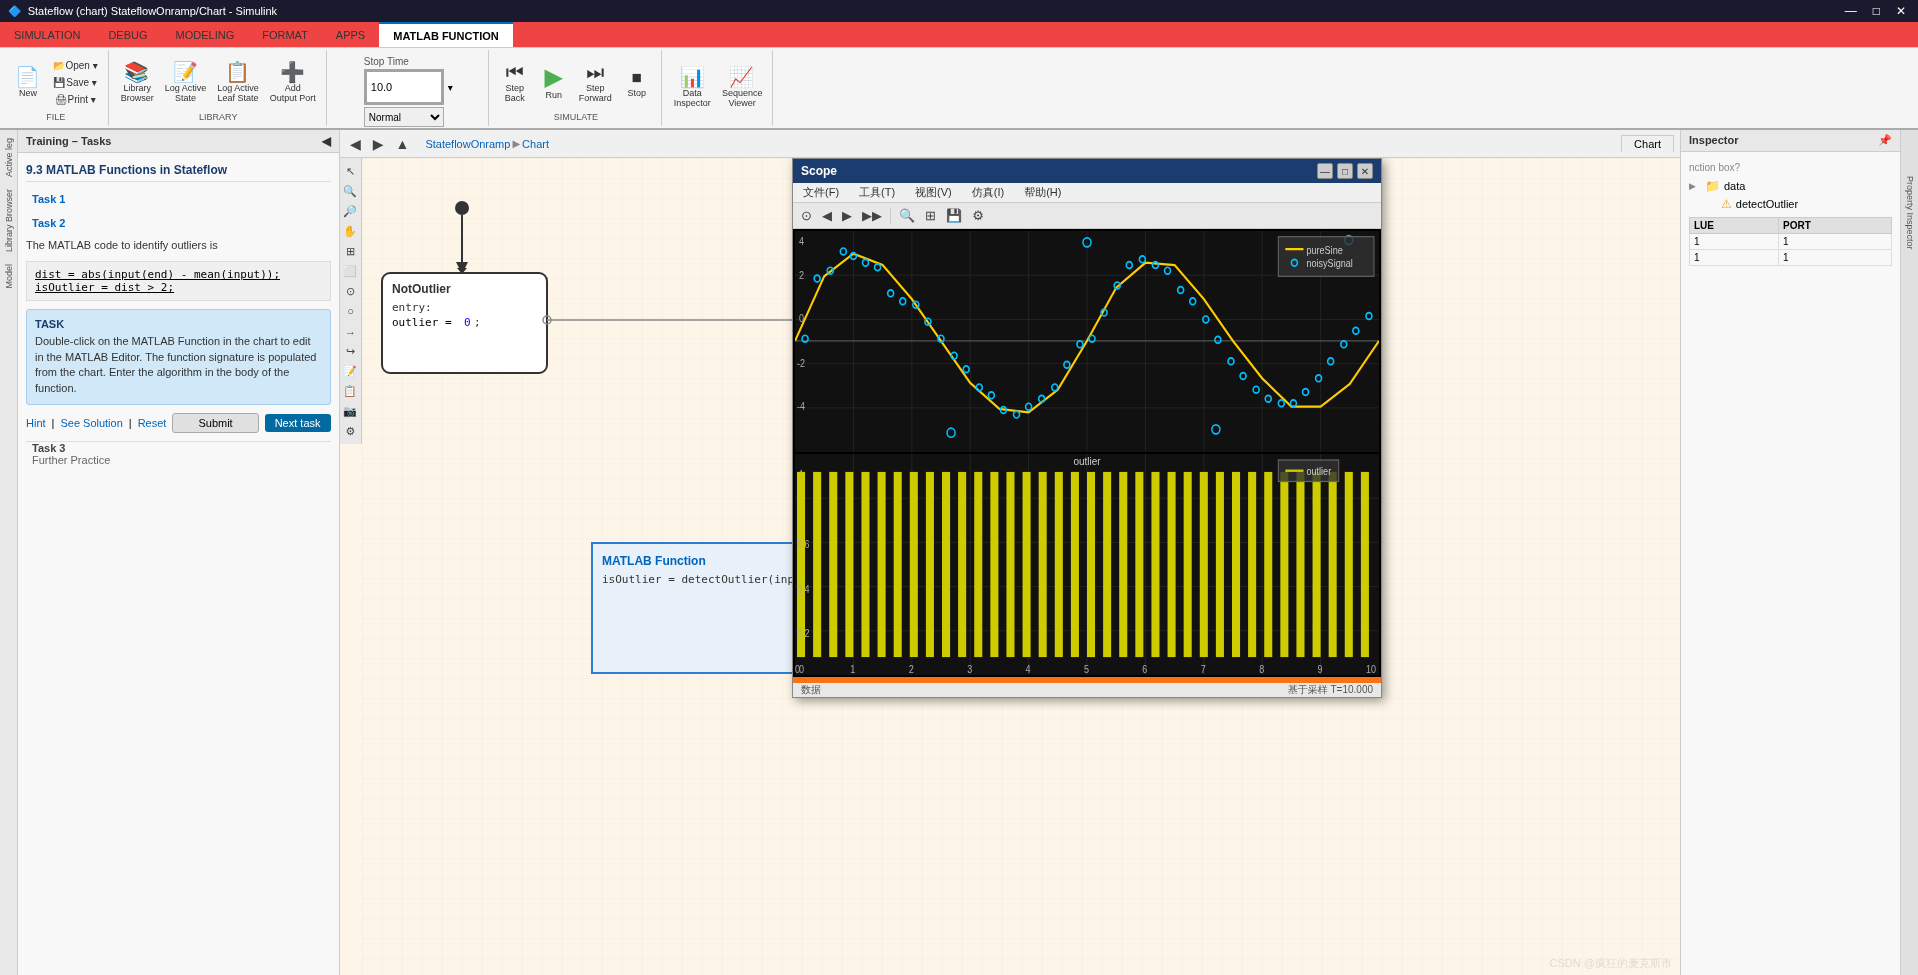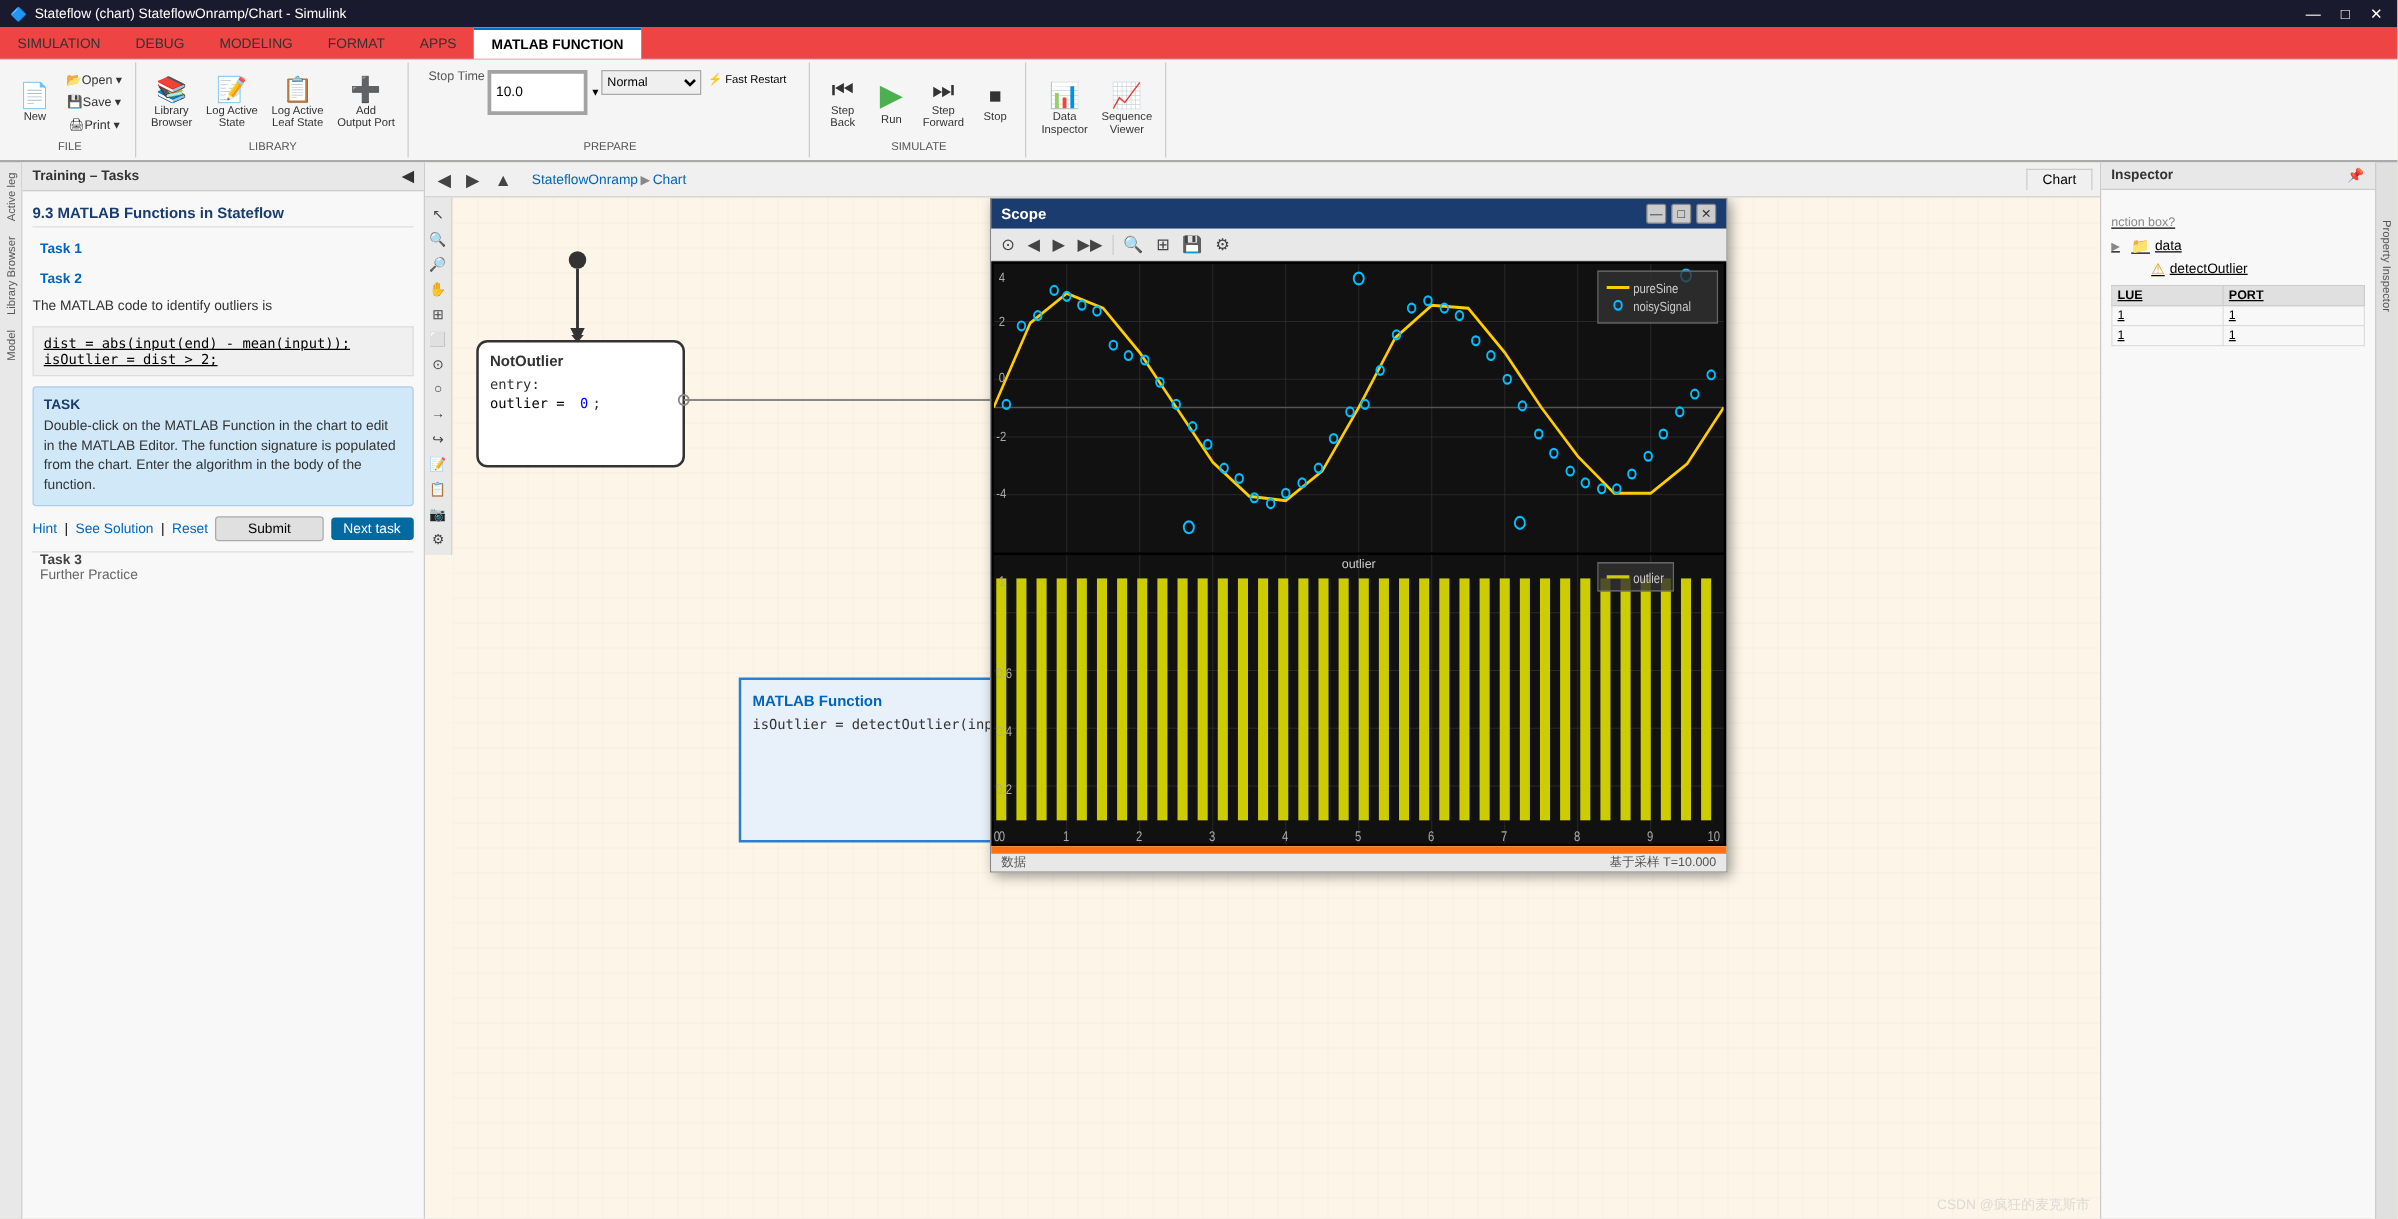--- a/index.html
+++ b/index.html
@@ -87,21 +87,21 @@
       font-size: 9px;
       color: #333;
       min-width: 36px;
     }
     .ribbon-btn .icon { font-size: 20px; line-height: 1; }
     .ribbon-btn .label { font-size: 9px; margin-top: 1px; text-align: center; }
 
     
     .stop-time-area {
       display: flex;
-      flex-direction: row;
+      flex-direction: column;
       align-items: flex-start;
       padding: 4px 8px;
       gap: 2px;
     }
     .stop-time-label { font-size: 10px; color: #555; }
     .stop-time-input {
       width: 80px;
       height: 36px;
       border: 3px solid #a3a3a3;
       padding: 1px 4px;
@@ -358,25 +358,24 @@
       background: #e8e8e8;
       border-bottom: 1px solid #ccc;
       padding: 4px 8px;
       font-size: 11px;
       font-weight: 600;
       color: #333;
       display: flex;
       justify-content: space-between;
     }
     .right-panel-content {
-      padding: 21px 8px;
+      padding: 10px 8px;
       flex: 1;
       overflow-y: auto;
       font-size: 11px;
-      text-decoration: underline;
     }
 
     
     .inspector-tree {
       font-size: 11px;
     }
     .inspector-tree-item {
       display: flex;
       align-items: center;
       gap: 4px;
@@ -807,20 +806,27 @@
 
         
         <div class="scope-window" style="left: 430px; top: 0px;">
           <div class="scope-titlebar">
             <span>Scope</span>
             <div class="scope-titlebar-btns">
               <button class="scope-titlebar-btn">—</button>
               <button class="scope-titlebar-btn">□</button>
               <button class="scope-titlebar-btn">✕</button>
             </div>
+          </div>
+          <div class="scope-menubar">
+            <span class="scope-menu-item">文件(F)</span>
+            <span class="scope-menu-item">工具(T)</span>
+            <span class="scope-menu-item">视图(V)</span>
+            <span class="scope-menu-item">仿真(I)</span>
+            <span class="scope-menu-item">帮助(H)</span>
           </div>
           <div class="scope-toolbar">
             <button class="scope-toolbar-btn">⊙</button>
             <button class="scope-toolbar-btn">◀</button>
             <button class="scope-toolbar-btn">▶</button>
             <button class="scope-toolbar-btn">▶▶</button>
             <span style="width:1px;background:#ccc;height:16px;margin:0 2px;"></span>
             <button class="scope-toolbar-btn">🔍</button>
             <button class="scope-toolbar-btn">⊞</button>
             <button class="scope-toolbar-btn">💾</button>

